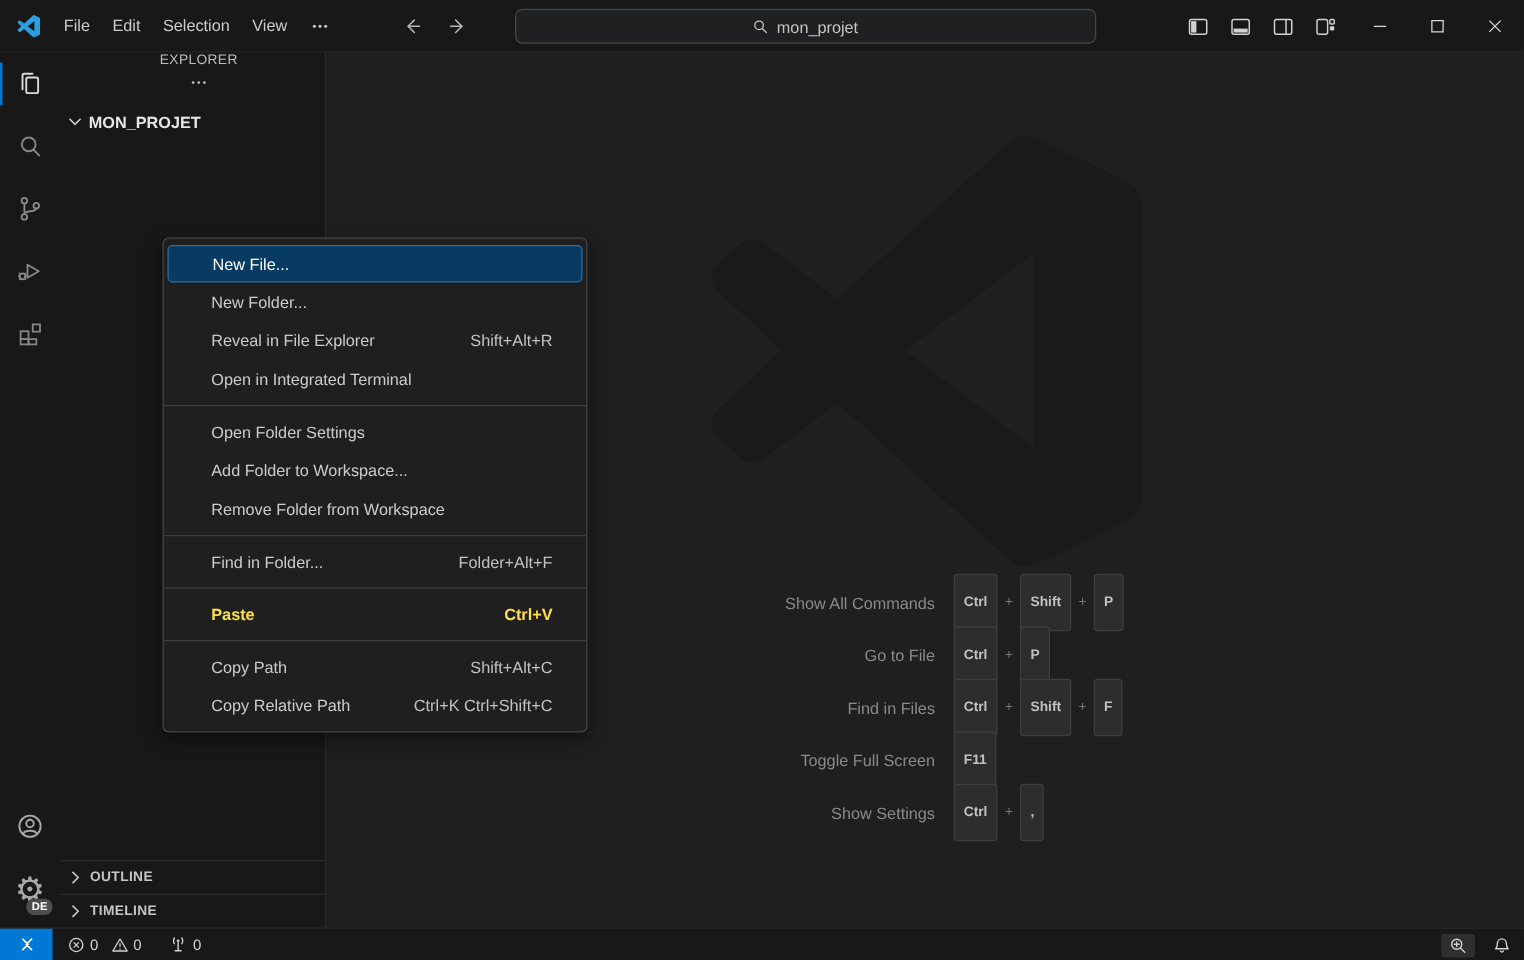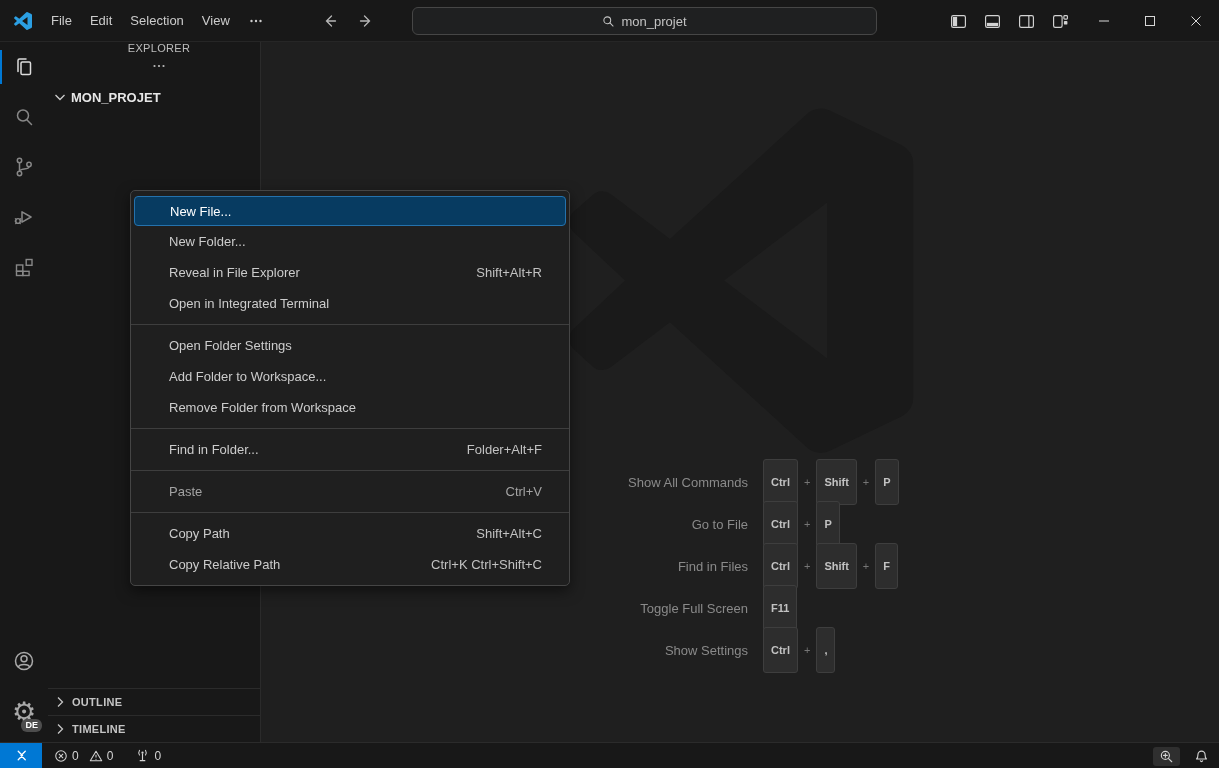--- a/index.html
+++ b/index.html
@@ -83,35 +83,35 @@
   }
   .sc-keys { display:flex; align-items:center; gap:6px; height:42px; }
   .key {
     background:#2d2d2d; border:1px solid #3e3e3e; border-radius:3px;
     font-size:11px; font-weight:bold; color:#c2c2c2; padding:16px 7px; min-width:14px; text-align:center;
   }
   .plus { font-size:11px; color:#767676; }
 
   
   .context-menu {
-    position:absolute; left:130px; top:190px; width:440px;
+    position:absolute; left:130px; top:190px; width:340px;
     background:#1f1f1f; border:1px solid #454545; border-radius:5px;
     box-shadow:0 5px 14px rgba(0,0,0,0.5); padding:5px 0; z-index:20;
   }
   .menu-item {
     height:31px; display:flex; align-items:center; padding:0 27px 0 38px;
     font-size:13px; color:#cccccc;
   }
   .mi-label { flex:1; }
   .mi-shortcut { color:#c2c2c2; }
   .menu-item.selected {
     margin:0 3px; padding:0 24px 0 35px; height:30px;
     background:#073b61; border:1px solid #2472ad; border-radius:4px; color:#ffffff;
   }
-  .menu-item.disabled, .menu-item.disabled .mi-shortcut { color:#a3a3a3; }
+  .menu-item.disabled, .menu-item.disabled .mi-shortcut { color:#fde047;font-weight:bold; }
   .menu-sep { height:1px; background:#3e3e3e; margin:5px 0; }
 
   
   .statusbar {
     position:absolute; left:0; right:0; bottom:0; height:26px;
     background:#181818; border-top:1px solid #2b2b2b;
     display:flex; align-items:center; font-size:12px; color:#d4d4d4;
   }
   .remote-btn { width:42px; height:100%; background:#0078d4; display:flex; align-items:center; justify-content:center; }
   .sb-group { display:flex; align-items:center; gap:4px; margin-left:12px; }

